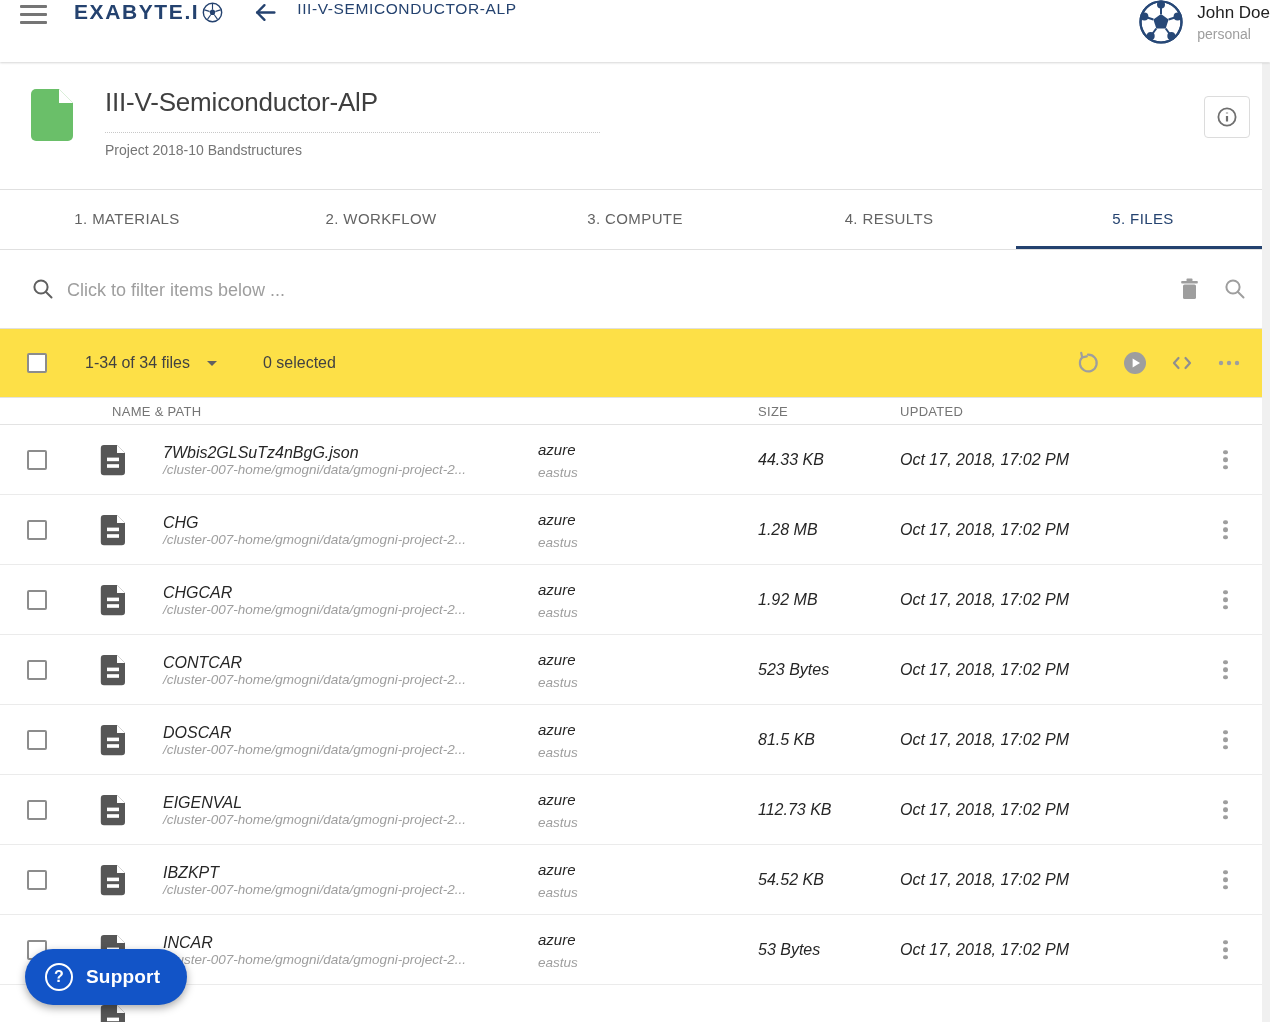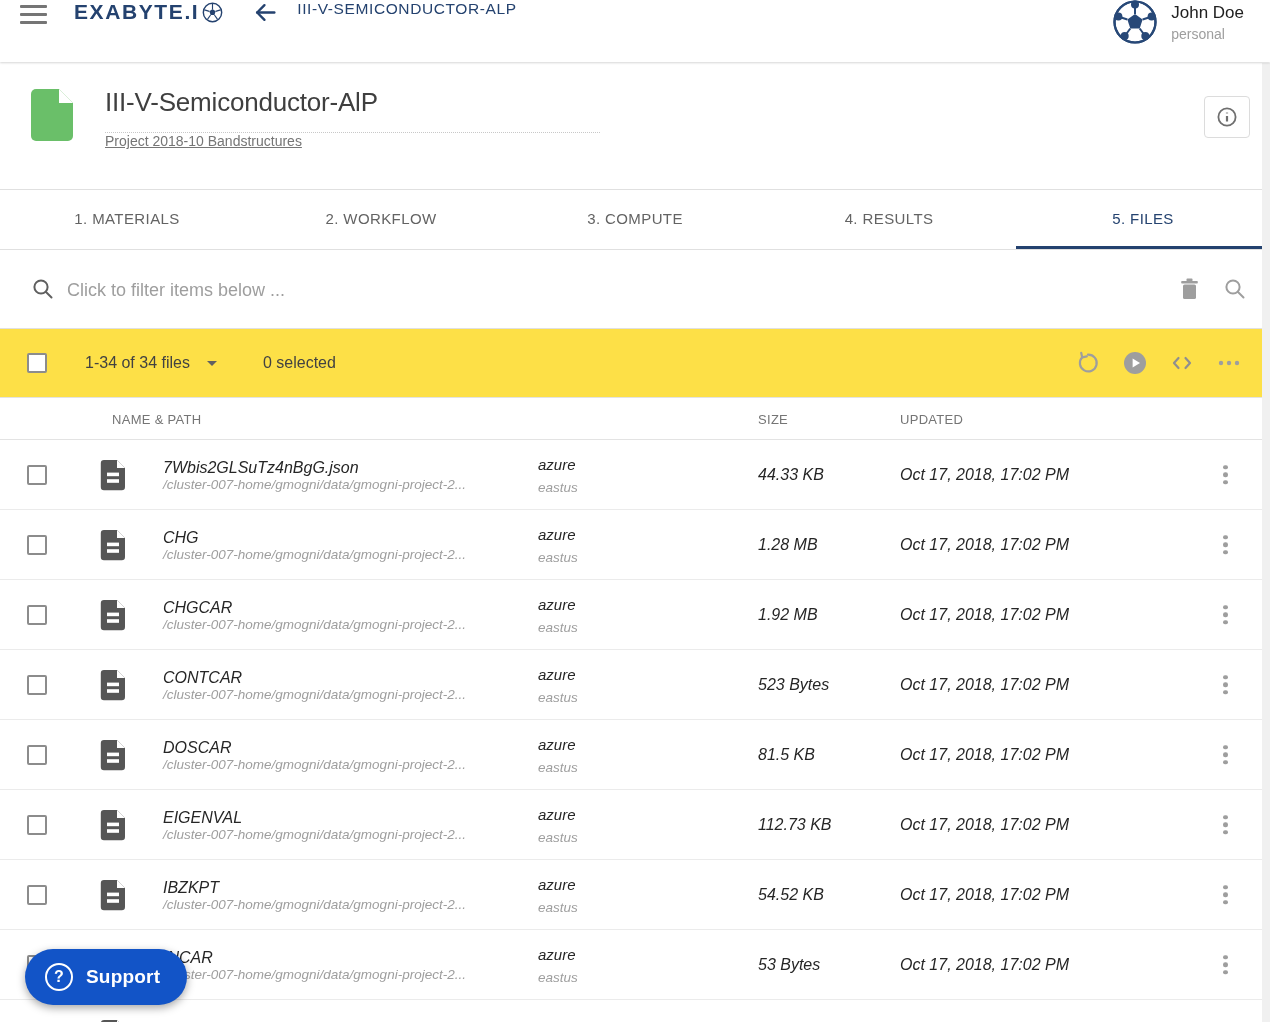--- a/index.html
+++ b/index.html
@@ -10,32 +10,32 @@
   }
   
   .appbar { height:62px; display:flex; align-items:flex-start; background:#fff;
             box-shadow:0 1px 2px rgba(0,0,0,0.16); position:relative; z-index:6; }
   .hamburger { margin-left:20px; width:27px; cursor:pointer; }
   .hamburger div { height:3px; background:#757575; border-radius:1px; margin:5px 0; }
   .logo { margin-left:27px; display:flex; align-items:center; gap:3px;
           font-size:21px; font-weight:bold; letter-spacing:1.6px; color:#24426f; cursor:pointer; }
   .back-btn { margin-left:30px; cursor:pointer; display:flex; }
   .crumb { margin-left:19px; font-size:15.5px; letter-spacing:0.6px; color:#24426f; }
-  .userbox { margin-left:auto; display:flex; align-items:center; gap:14px; padding-right:26px; cursor:pointer; }
+  .userbox { margin-left:auto; display:flex; align-items:center; gap:14px; cursor:pointer; }
   .user-names { display:flex; flex-direction:column; }
   .user-name { font-size:17px; color:#212121; }
   .user-account { font-size:14px; color:#9e9e9e; margin-top:3px; }
 
   
   .project { height:128px; position:relative; border-bottom:1px solid #e0e0e0; background:#fff; }
   .proj-icon { position:absolute; left:30px; top:26px; }
   .proj-text { position:absolute; left:105px; top:25px; }
   .proj-title { font-size:26px; color:#3f3f3f; letter-spacing:-0.2px;
                 padding-bottom:14px; border-bottom:1px dotted #c8c8c8; width:495px; }
-  .proj-sub { font-size:14px; color:#757575;text-decoration:underline; }
+  .proj-sub { margin-top:9px; font-size:14px; color:#757575; }
   .info-btn { position:absolute; right:20px; top:34px; width:46px; height:42px;
               border:1px solid #dcdcdc; border-radius:4px; background:#fff;
               display:flex; align-items:center; justify-content:center; cursor:pointer; }
 
   
   .tabs { height:60px; display:flex; border-bottom:1px solid #e0e0e0; background:#fff; }
   .tab { flex:1; display:flex; align-items:center; justify-content:center;
          font-size:15px; letter-spacing:0.4px; color:#636363; cursor:pointer;
          border-bottom:3px solid transparent; }
   .tab.active { color:#24426f; border-bottom-color:#24426f; }
@@ -57,21 +57,21 @@
   .tb-check { margin-left:27px; }
   .tb-range { margin-left:38px; font-size:16px; color:#424242; display:flex;
               align-items:center; cursor:pointer; }
   .caret { width:0; height:0; border-left:5px solid transparent; border-right:5px solid transparent;
            border-top:5px solid #616161; margin-left:17px; }
   .tb-selected { margin-left:46px; font-size:16px; color:#424242; }
   .tb-icons { margin-left:auto; display:flex; align-items:center; gap:23px; padding-right:29px; }
   .tb-icons > div { cursor:pointer; display:flex; }
 
   
-  .thead { height:43px; border-top:1px solid #e3e3e3; border-bottom:1px solid #e3e3e3;
+  .thead { height:28px; border-top:1px solid #e3e3e3; border-bottom:1px solid #e3e3e3;
            position:relative; background:#fff; }
   .thead span { position:absolute; top:50%; transform:translateY(-50%);
                 font-size:13px; color:#757575; letter-spacing:0.3px; }
   .col-name    { left:112px; }
   .col-prov    { left:538px;margin-top:44px; }
   .col-size    { left:758px; }
   .col-updated { left:900px; }
 
   .row { height:70px; border-bottom:1px solid #ebebeb; position:relative; background:#fff;font-style:italic; }
   .row .cb     { position:absolute; left:27px;  top:25px; }

